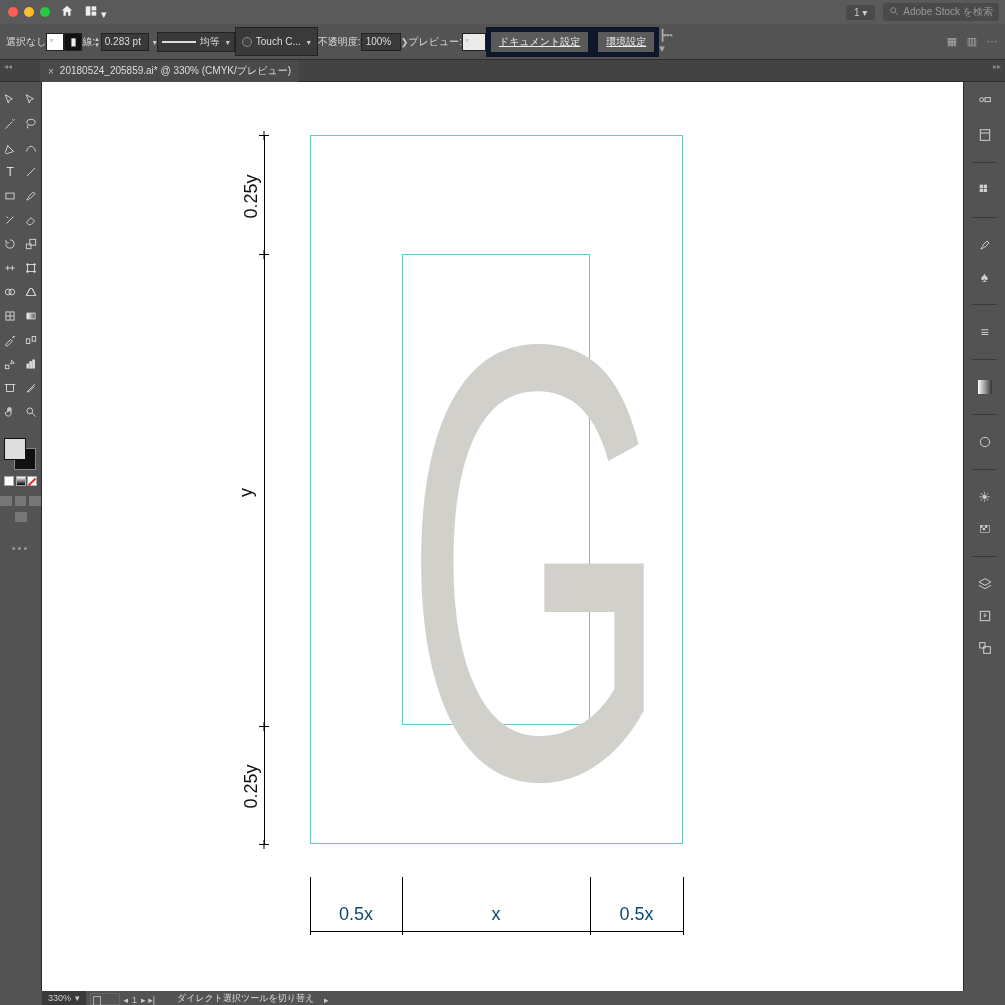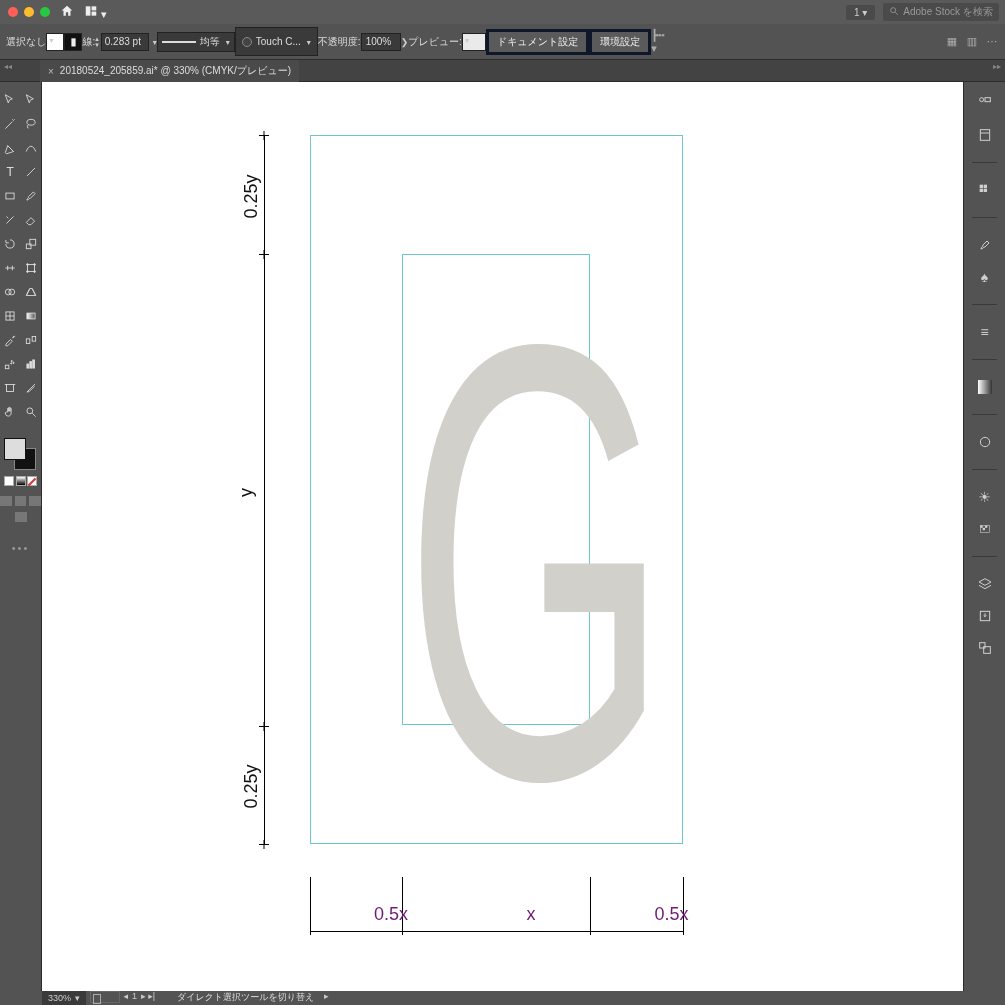--- a/index.html
+++ b/index.html
@@ -25,21 +25,21 @@
 .stepper{display:flex;align-items:center;gap:2px;}
 .stepper .arrows{display:flex;flex-direction:column;line-height:6px;font-size:7px;color:#ccc;}
 .stepper input{width:48px;height:18px;background:#3a3a3a;border:1px solid #222;color:#ddd;font-size:10px;padding:0 3px;}
 .line-style{display:flex;align-items:center;gap:4px;background:#3a3a3a;padding:2px 4px;border:1px solid #222;}
 .line-sample{width:34px;height:2px;background:#ddd;}
 .mini-chev::after{content:"▾";font-size:8px;color:#ccc;margin-left:2px;}
 .dot-chip{display:flex;align-items:center;gap:4px;background:#3a3a3a;padding:8px 6px;border:1px solid #222;}
 .dot{width:10px;height:10px;border-radius:50%;background:#444;border:1px solid #888;}
 .pct-field{width:40px;height:18px;background:#3a3a3a;border:1px solid #222;color:#ddd;font-size:10px;padding:0 4px;}
 .style-swatch{width:24px;height:18px;background:#eaeaea;border:1px solid #222;}
-.btn{background:#5a5a5a;border:3px solid #0f172a;padding:3px 8px;color:#eee;font-size:10px;}
+.btn{background:#5a5a5a;border:5px solid #0f172a;padding:3px 8px;color:#eee;font-size:10px;text-decoration:underline;}
 .ctrl-right{margin-left:auto;display:flex;gap:6px;color:#888;}
 .mini-icon{width:14px;height:14px;display:inline-flex;align-items:center;justify-content:center;font-size:11px;color:#aaa;}
 
 
 .docstrip{position:absolute;left:0;top:60px;right:0;height:22px;background:#434343;border-bottom:1px solid #2b2b2b;}
 .docstrip .flyout-left,.docstrip .flyout-right{position:absolute;top:2px;font-size:8px;color:#888;}
 .docstrip .flyout-left{left:4px;} .docstrip .flyout-right{right:4px;}
 .doctab{position:absolute;left:40px;top:0;height:22px;background:#4a4a4a;display:flex;align-items:center;padding:0 8px;gap:6px;font-size:10px;color:#ddd;}
 .doctab .x{color:#bbb;}
 
@@ -72,24 +72,24 @@
 .innerbox{position:absolute;left:360px;top:172px;width:188px;height:471px;border:1px solid #6ec7c7;}
 .glyph{position:absolute;left:362px;top:170px;font:normal 620px/1 "Arial Narrow","Helvetica Neue",Arial,sans-serif;font-stretch:condensed;color:#d2d0cb;transform:scaleX(0.55);transform-origin:left top;}
 
 
 .vtick{position:absolute;width:10px;height:1px;background:#000;}
 .vtick::before{content:"";position:absolute;left:50%;top:-4px;width:1px;height:9px;background:#000;transform:translateX(-50%);}
 .vrail{position:absolute;width:1px;background:#000;}
 .htick{position:absolute;height:10px;width:1px;background:#000;}
 .hrail{position:absolute;height:1px;background:#000;}
 .dimlabel{position:absolute;font:18px Arial;color:#111;transform:rotate(-90deg);transform-origin:center;}
-.dimlabelh{position:absolute;font:18px Arial;color:#701a75;text-align:center;margin-left:35px;}
-
-
-.status{position:absolute;left:0;right:0;bottom:0;height:14px;background:#535353;display:flex;align-items:flex-start;font-size:9px;color:#ccc;}
+.dimlabelh{position:absolute;font:18px Arial;color:#0c4a6e;text-align:center;}
+
+
+.status{position:absolute;left:0;right:0;bottom:0;height:14px;background:#535353;display:flex;align-items:flex-end;font-size:9px;color:#ccc;}
 .status .zoom{background:#3a3a3a;padding:0 6px;height:14px;display:flex;align-items:center;margin-left:42px;}
 .status .navbox{width:30px;height:12px;border:1px solid #666;margin:0 4px;position:relative;}
 .status .navbox::after{content:"";position:absolute;left:2px;top:2px;width:6px;height:8px;border:1px solid #aaa;}
 .status .msg{margin-left:16px;padding:0 6px;color:#ddd;}
 </style>
 </head>
 <body>
 
 <div class="titlebar">
   <div class="traffic">

